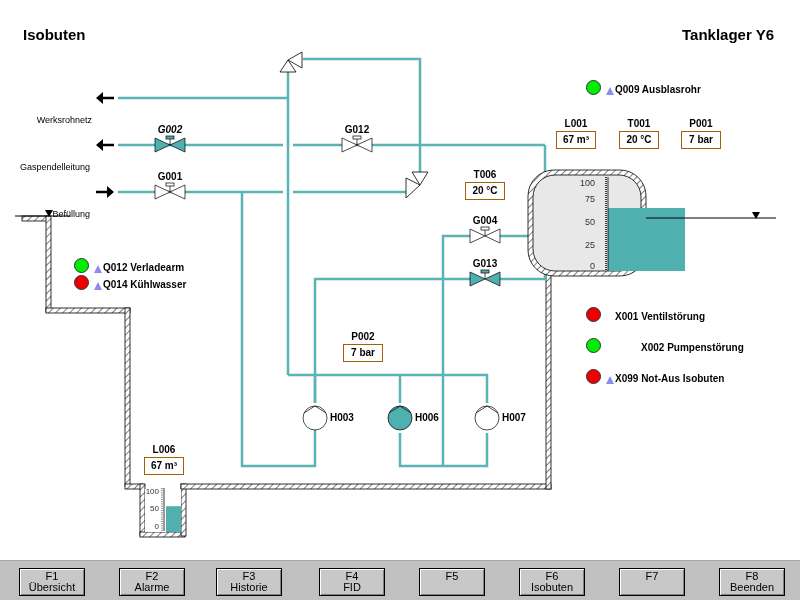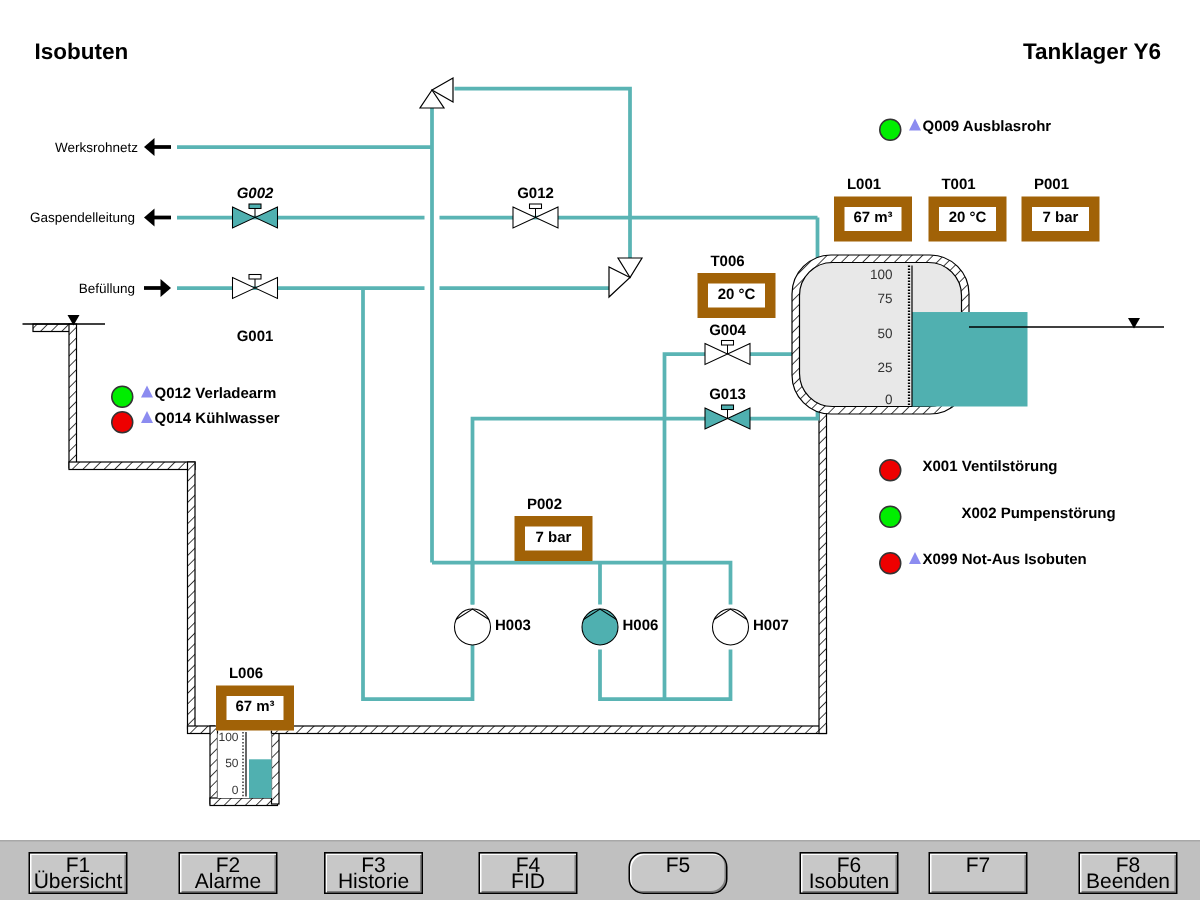--- a/index.html
+++ b/index.html
@@ -1,33 +1,33 @@
 <!DOCTYPE html>
 <html><head>
 <meta charset="utf-8">
 <style>
   html, body { margin:0; padding:0; }
   body { width:800px; height:600px; background:#ffffff; position:relative; overflow:hidden;
          font-family:"Liberation Sans", sans-serif; }
   #canvas { position:absolute; left:0; top:0; width:800px; height:558px; }
   .title { position:absolute; top:26px; font-weight:bold; font-size:15px; color:#000; }
-  .lbl { position:absolute; font-size:9px; color:#000; white-space:nowrap; }
+  .lbl { position:absolute; font-size:9px; color:#000; white-space:nowrap;margin-top:22px; }
   .tag { position:absolute; font-size:10px; font-weight:bold; color:#000; white-space:nowrap; text-align:center; }
-  .valbox { position:absolute; border:7px solid #a16207; background:#fff; font-size:10px; font-weight:bold;
+  .valbox { position:absolute; border:1px solid #a16207; background:#fff; font-size:10px; font-weight:bold;
             text-align:center; height:16px; line-height:16px; }
-  .status { position:absolute; display:flex; align-items:flex-start; height:16px; }
+  .status { position:absolute; display:flex; align-items:flex-end; height:16px; }
   .lamp { width:15px; height:15px; border-radius:50%; border:1px solid #333; box-sizing:border-box; }
   .tri { width:0; height:0; border-left:4.5px solid transparent; border-right:4.5px solid transparent;
          border-bottom:8px solid #8c8cf0; margin-left:5px; }
   .tri.hidden { border-bottom-color:transparent; }
   .stext { font-size:10px; font-weight:bold; margin-left:1px; white-space:nowrap; }
   #fbar { position:absolute; left:0; top:560px; width:800px; height:40px; background:#c0c0c0; border-top:1px solid #a8a8a8; }
   .fkey { position:absolute; top:7px; width:66px; height:28px; background:#c8c8c8;
           border:1px solid #000; box-shadow:inset 1px 1px 0 #fff, inset -1px -1px 0 #808080;
-          font-size:14px; text-align:center; color:#000; box-sizing:border-box; padding-top:2px; cursor:pointer; line-height:11px; }
+          font-size:11px; text-align:center; color:#000; box-sizing:border-box; padding-top:2px; cursor:pointer; line-height:11px; }
 </style>
 </head>
 <body>
 
 <svg id="canvas" viewBox="0 0 800 558" xmlns="http://www.w3.org/2000/svg">
   <defs>
     <pattern id="hatch" patternUnits="userSpaceOnUse" width="5" height="5" patternTransform="rotate(45)">
       <rect width="5" height="5" fill="#fff"></rect>
       <line x1="0" y1="0" x2="0" y2="5" stroke="#000" stroke-width="1"></line>
     </pattern>
@@ -174,21 +174,21 @@
 
 <div class="title" style="left:23px;">Isobuten</div>
 <div class="title" style="right:26px;text-align:center;">Tanklager Y6</div>
 
 <div class="lbl" style="right:708px; top:93px;">Werksrohnetz</div>
 <div class="lbl" style="right:710px; top:140px;">Gaspendelleitung</div>
 <div class="lbl" style="right:710px; top:187px;">Befüllung</div>
 
 <div class="tag" style="left:155px; top:124px; width:30px;font-style:italic;">G002</div>
 <div class="tag" style="left:342px; top:124px; width:30px;">G012</div>
-<div class="tag" style="left:155px; top:171px; width:30px;margin-top:48px;">G001</div>
+<div class="tag" style="left:155px; top:171px; width:30px;">G001</div>
 <div class="tag" style="left:470px; top:215px; width:30px;">G004</div>
 <div class="tag" style="left:470px; top:258px; width:30px;">G013</div>
 
 <div class="tag" style="left:330px; top:412px;">H003</div>
 <div class="tag" style="left:415px; top:412px;">H006</div>
 <div class="tag" style="left:502px; top:412px;">H007</div>
 
 <div class="tag" style="left:556px; top:118px; width:40px;">L001</div>
 <div class="valbox" style="left:556px; top:131px; width:38px;">67 m³</div>
 <div class="tag" style="left:619px; top:118px; width:40px;">T001</div>
@@ -243,25 +243,25 @@
       <div>Alarme</div>
     </div>
   <div class="fkey" style="left:216px;">
       <div>F3</div>
       <div>Historie</div>
     </div>
   <div class="fkey" style="left:319px;">
       <div>F4</div>
       <div>FID</div>
     </div>
-  <div class="fkey" style="left:419px;border-radius:10px;">
+  <div class="fkey" style="left:419px;">
       <div>F5</div>
       <div></div>
     </div>
-  <div class="fkey" style="left:533px;">
+  <div class="fkey" style="left:519px;">
       <div>F6</div>
       <div>Isobuten</div>
     </div>
   <div class="fkey" style="left:619px;">
       <div>F7</div>
       <div></div>
     </div>
   <div class="fkey" style="left:719px;">
       <div>F8</div>
       <div>Beenden</div>

